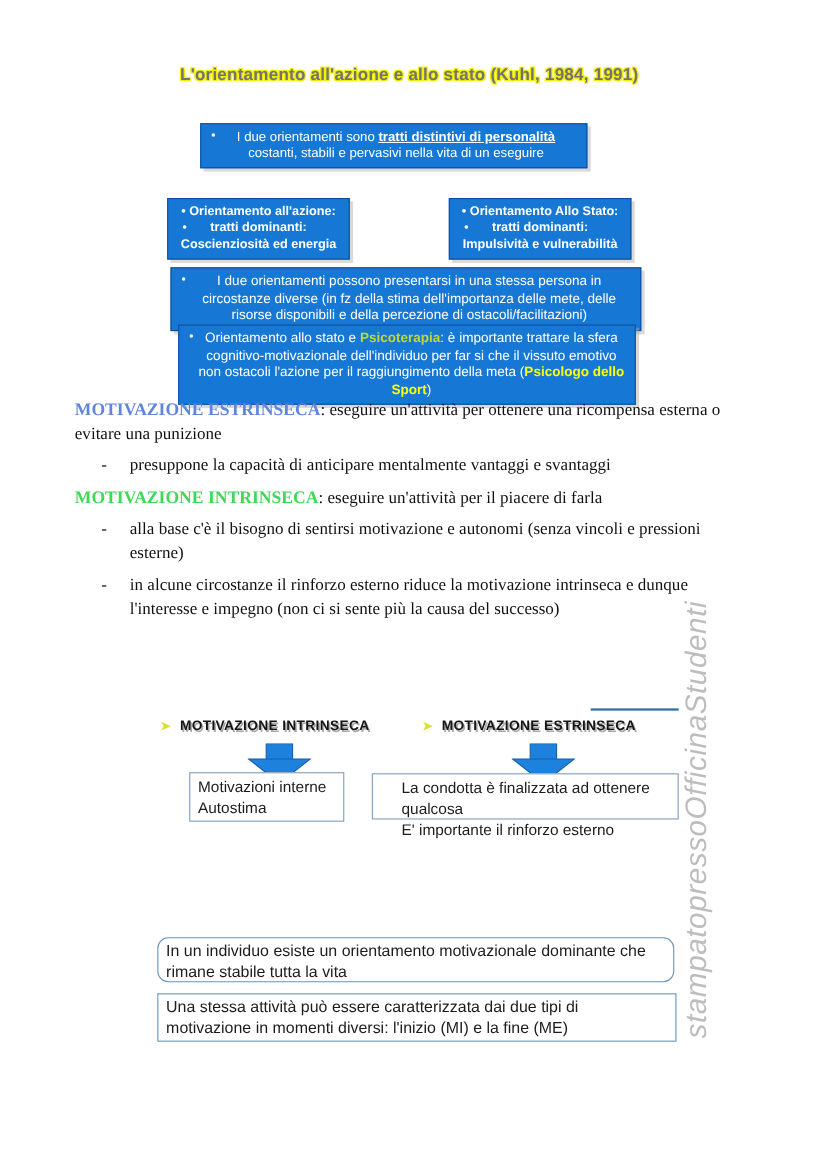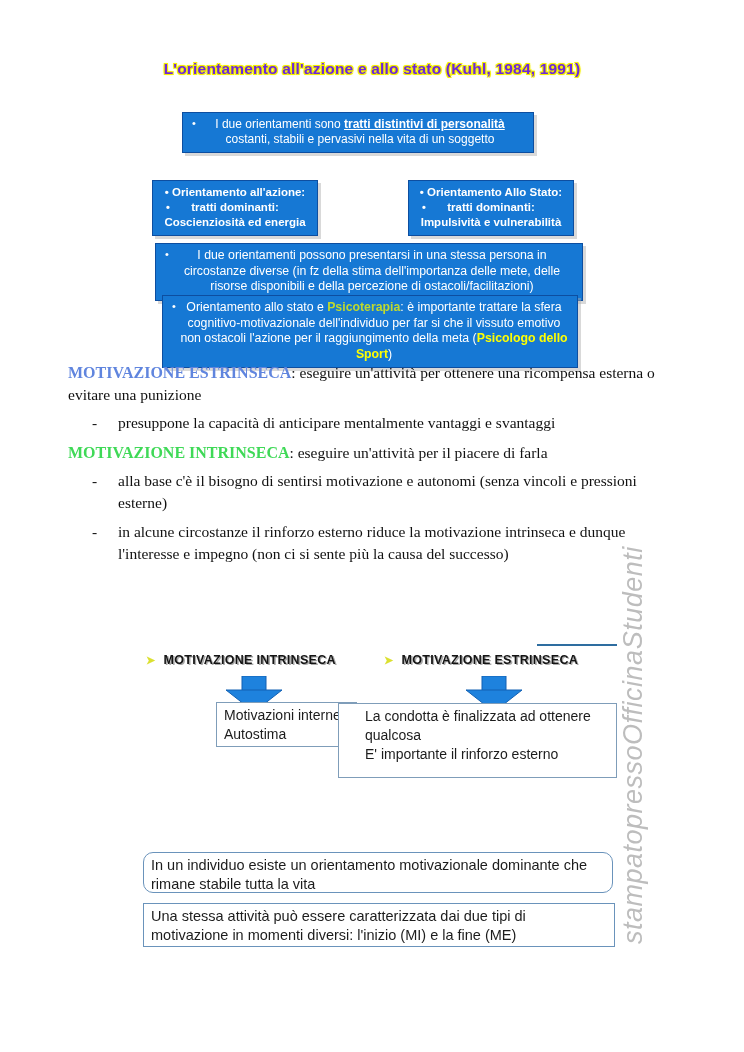--- a/index.html
+++ b/index.html
@@ -4,21 +4,21 @@
 <style>
   html,body{margin:0;padding:0;background:#888;}
   .page{
     position:relative;width:744px;height:1052px;background:#ffffff;
     margin:0 auto;overflow:hidden;
     font-family:"Liberation Sans",sans-serif;
   }
   
   .title{
     position:absolute;left:0;right:0;top:60px;text-align:center;
-    font-size:15.5px;font-weight:bold;color:#6d28d9;letter-spacing:.2px;
+    font-size:15.5px;font-weight:bold;color:#737373;letter-spacing:.2px;
     text-shadow:-1px -1px 0 #f3ef00,1px -1px 0 #f3ef00,-1px 1px 0 #f3ef00,1px 1px 0 #f3ef00,0 0 3px #f3ef00;
   }
   
   .bluebox{
     position:absolute;background:#1678d4;border:1px solid #0d4ea0;
     color:#ffffff;text-align:center;
     box-shadow:3px 3px 0 rgba(170,170,170,.45);
     box-sizing:border-box;
   }
   .bluebox .abs-bullet{position:absolute;left:9px;top:3px;font-size:11px;}
@@ -52,22 +52,22 @@
   .diag-head .tri{color:#dbe030;text-shadow:none;font-size:11px;margin-right:8px;}
   .dh-left{left:146px;top:653px;}
   .dh-right{left:384px;top:653px;}
   .down-arrow{position:absolute;width:58px;height:37px;}
   .da-left{left:225px;top:676px;}
   .da-right{left:465px;top:676px;}
   .thinbox{
     position:absolute;background:#fff;border:1px solid #7f9db9;
     font-size:14px;line-height:19px;color:#1c1c1c;box-sizing:border-box;padding:3px 7px;
   }
-  .lb{left:172px;top:702px;width:141px;height:45px;margin-left:44px;}
-  .rb{left:338px;top:703px;width:279px;height:75px;padding-left:26px;}
+  .lb{left:172px;top:702px;width:141px;height:45px;}
+  .rb{left:338px;top:703px;width:279px;height:42px;padding-left:26px;}
   .simu{left:233px;top:815px;width:260px;height:27px;text-align:center;padding:3px 4px;border-color:#6a93bb;margin-top:44px;}
   .domi{left:143px;top:852px;width:470px;height:41px;border-color:#6a93bb;font-size:14.5px;line-height:18.5px;border-radius:10px;}
   .twot{left:143px;top:903px;width:472px;height:44px;border-color:#6a93bb;font-size:14.5px;line-height:18.5px;}
   
   .watermark{
     position:absolute;left:618px;top:528px;height:416px;
     writing-mode:vertical-rl;transform:rotate(180deg);
     font-size:27px;font-style:italic;color:#bdbdbd;letter-spacing:.5px;
     font-family:"Liberation Sans",sans-serif;white-space:nowrap;
   }
@@ -75,21 +75,21 @@
 </head>
 <body>
 
 <div class="page">
 
   <div class="title">L'orientamento all'azione e allo stato (Kuhl, 1984, 1991)</div>
 
   <div class="bluebox bb1">
     <span class="abs-bullet">•</span>
     <span>I due orientamenti sono </span><span class="em">tratti distintivi di personalità</span>
-    <div>costanti, stabili e pervasivi nella vita di un soggetto</div>
+    <div>costanti, stabili e pervasivi nella vita di un eseguire</div>
   </div>
 
   <div class="bluebox side side2">
     <div><span>•</span> <span>Orientamento all'azione:</span></div>
     <div style="position:relative;"><span class="abs-bullet" style="top:0;">•</span><span>tratti dominanti:</span></div>
     <div>Coscienziosità ed energia</div>
   </div>
 
   <div class="bluebox side side3">
     <div><span>•</span> <span>Orientamento Allo Stato:</span></div>

